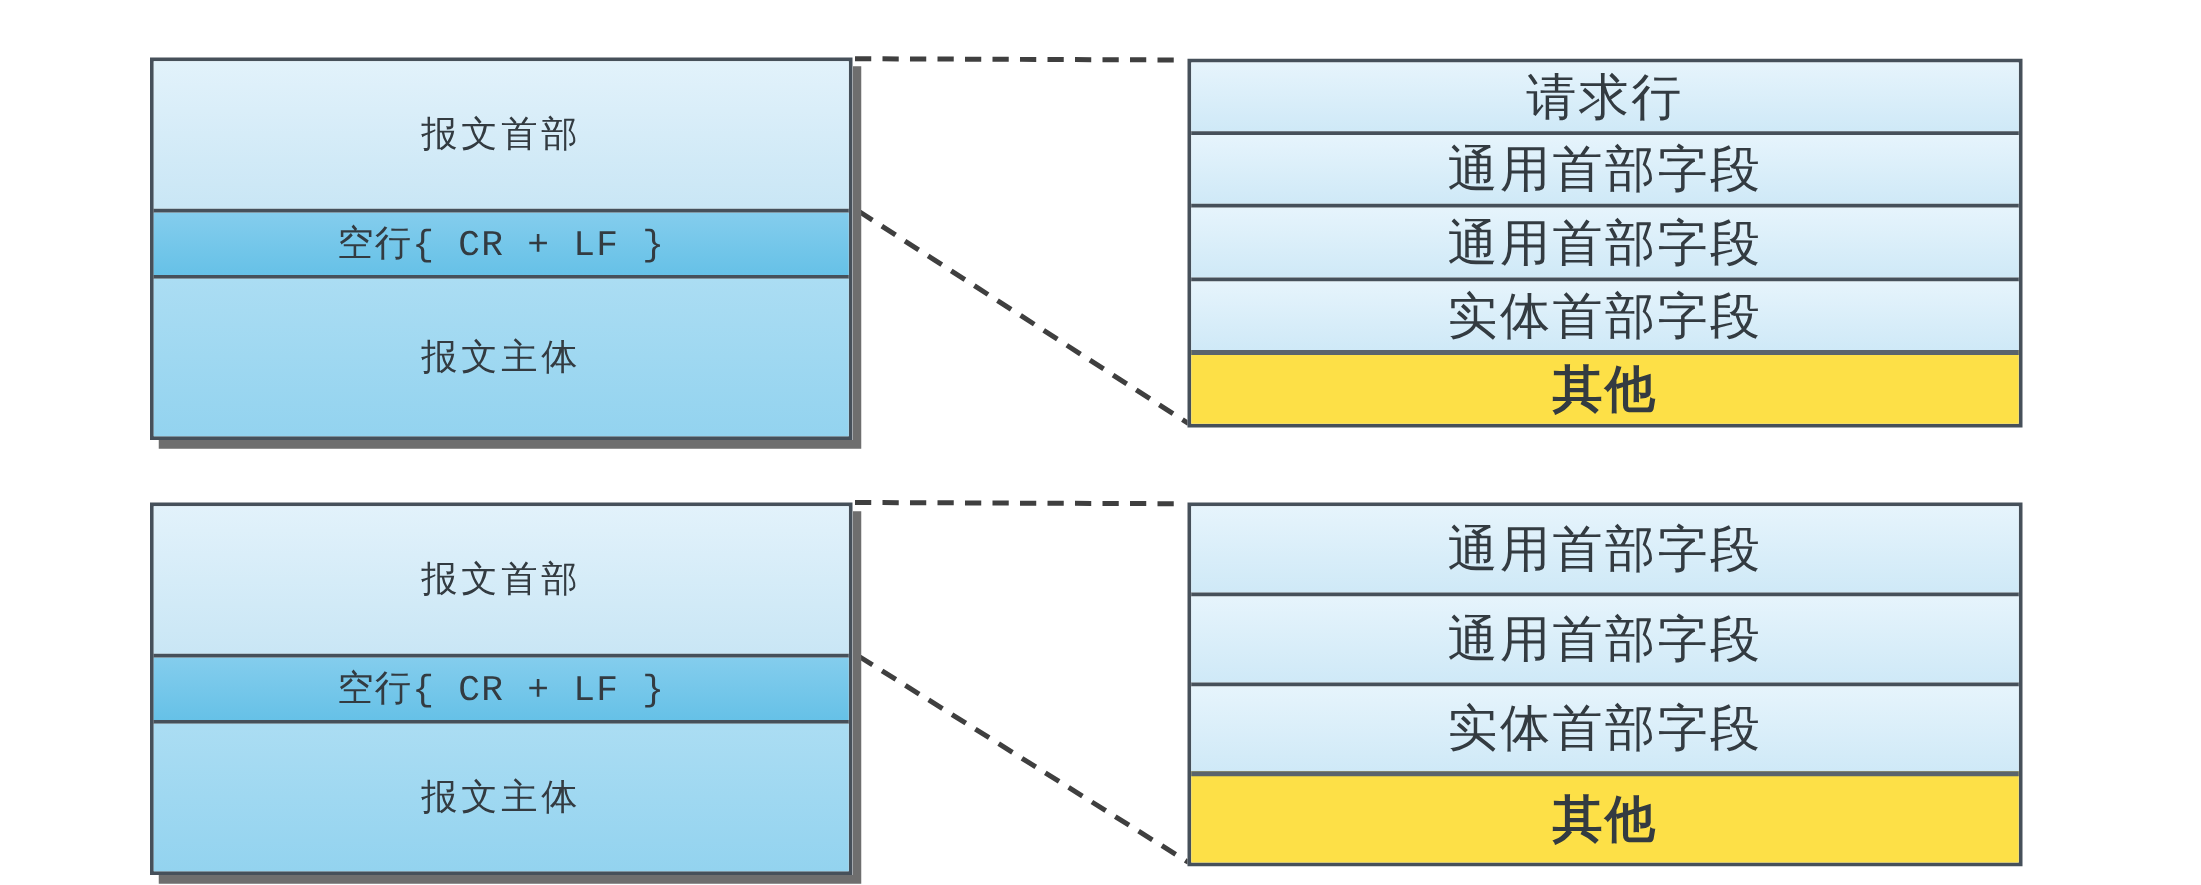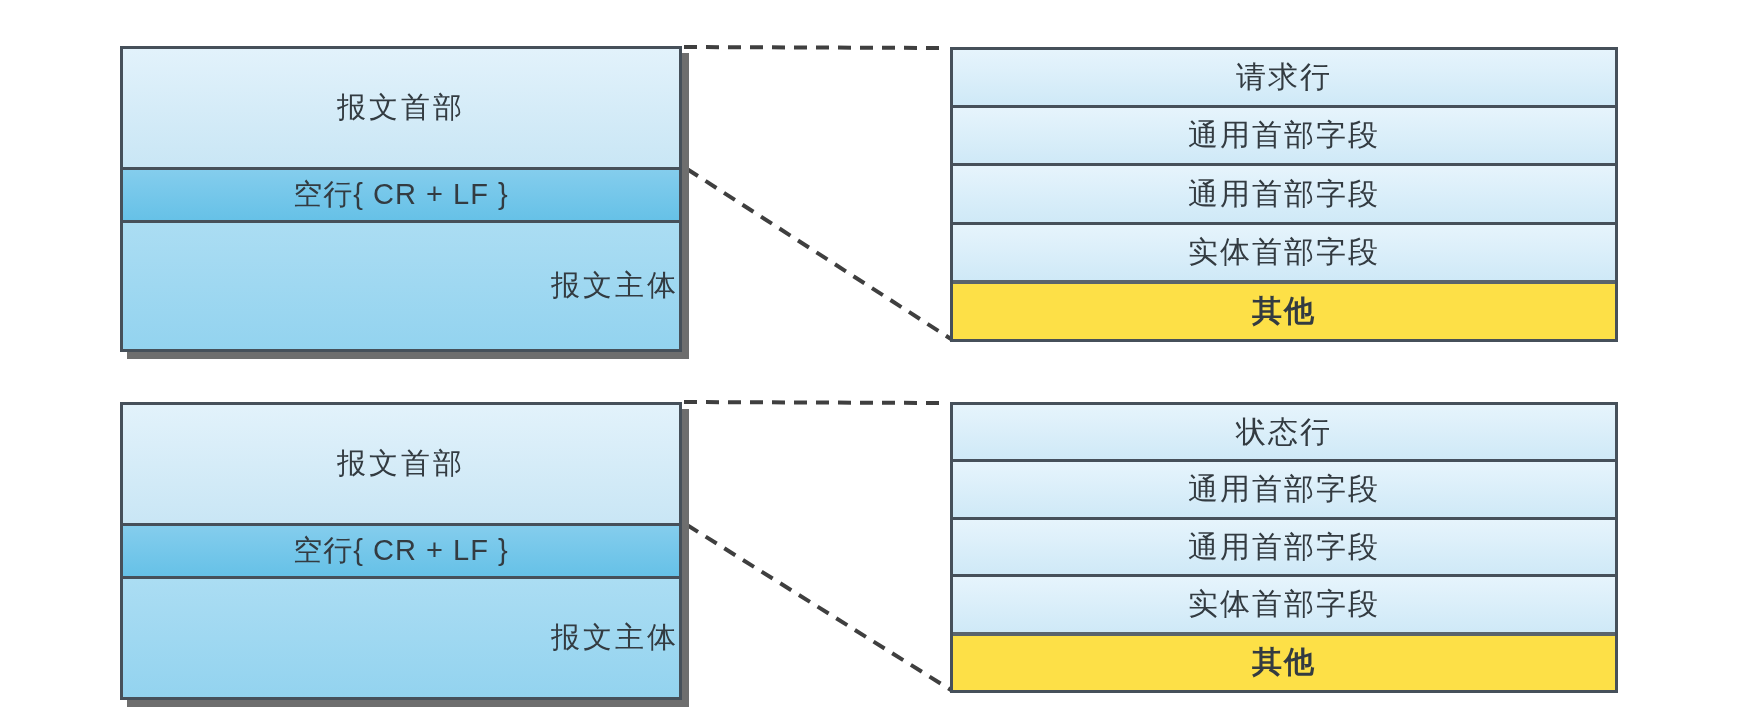--- a/index.html
+++ b/index.html
@@ -48,41 +48,41 @@
   .sec-header {
     flex: 0 0 118px;
     background: linear-gradient(180deg, #e2f2fb 0%, #c9e6f5 100%);
   }
   .sec-blank {
     flex: 0 0 56px;
     background: linear-gradient(180deg, #84cded 0%, #66c1e7 100%);
     border-top: 3px solid #46505a;
     border-bottom: 3px solid #46505a;
     letter-spacing: 1px;
+    font-family: Liberation Mono, monospace;
   }
   .sec-body {
     flex: 1 1 auto;
     background: linear-gradient(180deg, #abddf3 0%, #93d3ef 100%);
-    justify-content: flex-end;
   }
 
   
   .detail-box {
     position: absolute;
     display: flex;
     flex-direction: column;
     border: 3px solid #46505a;
     background: #ffffff;
   }
   .row {
     flex: 1;
     display: flex;
     align-items: center;
     justify-content: center;
-    font-size: 30px;
+    font-size: 40px;
     letter-spacing: 2px;
     color: #333b41;
     background: linear-gradient(180deg, #e6f4fc 0%, #cfe9f7 100%);
     border-top: 3px solid #46505a;
   }
   .row:first-child { border-top: none; }
   .row-last {
     background: #fde047;
     border-top: 4px solid #5a646c;
     font-weight: bold;
@@ -137,23 +137,20 @@
     <div class="sec sec-blank">
       <span>空行{ CR + LF }</span>
     </div>
     <div class="sec sec-body">
       <span>报文主体</span>
     </div>
   </div>
 
   <div class="detail-box" style="left:950px; top:402px; width:668px; height:291px">
     <div class="row">
-      <span>状态行</span>
-    </div>
-    <div class="row">
       <span>通用首部字段</span>
     </div>
     <div class="row">
       <span>通用首部字段</span>
     </div>
     <div class="row">
       <span>实体首部字段</span>
     </div>
     <div class="row row-last">
       <span>其他</span>

